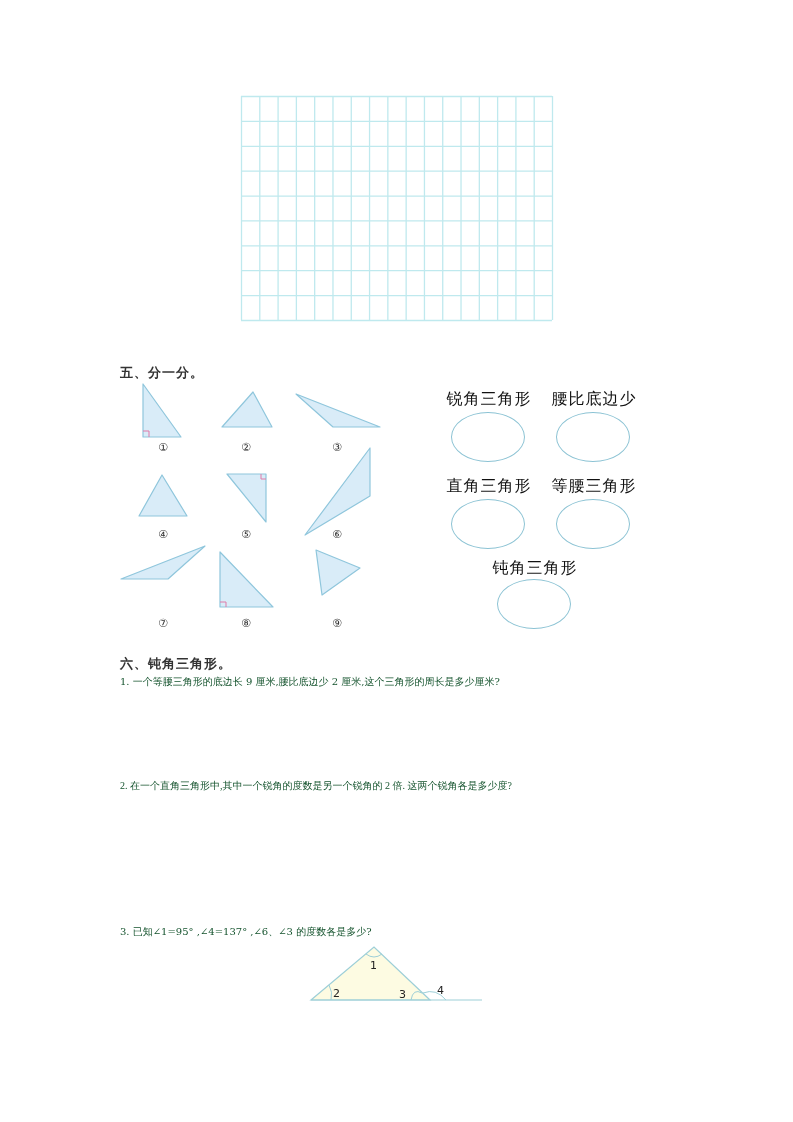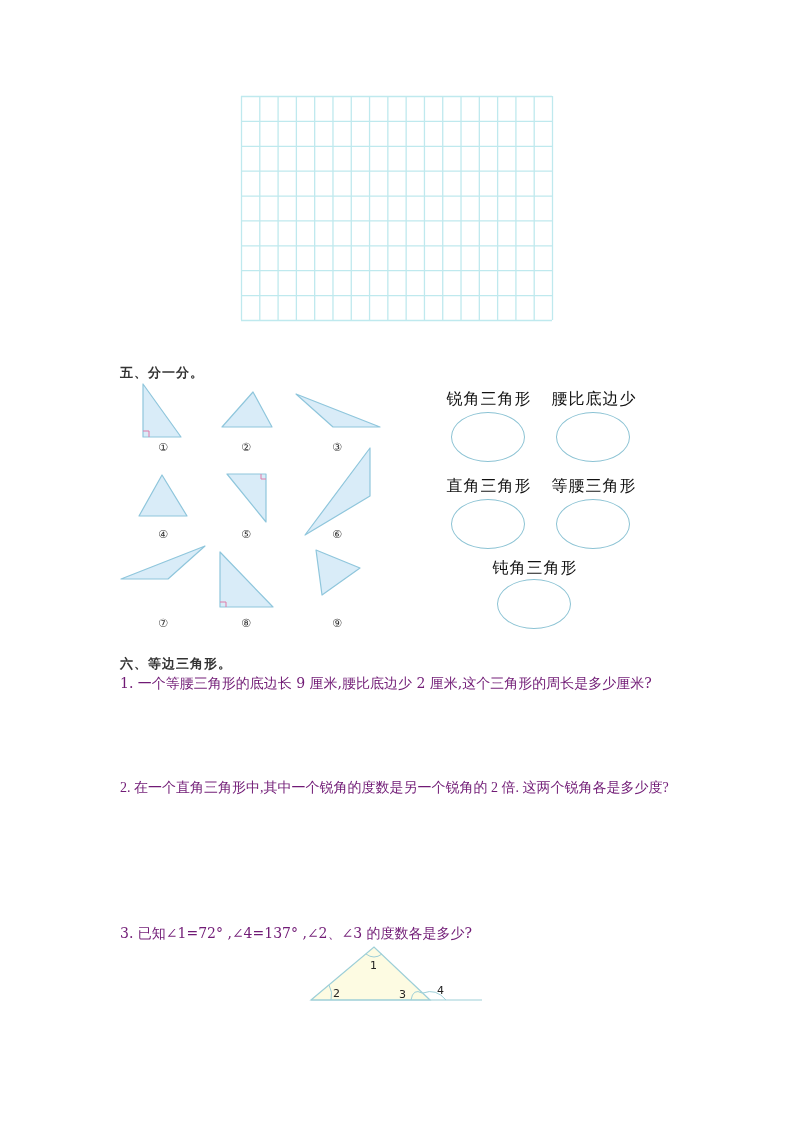--- a/index.html
+++ b/index.html
@@ -1,21 +1,21 @@
 <!DOCTYPE html>
 <html><head>
   <meta charset="utf-8">
   <style>
     html, body { margin: 0; padding: 0; background: #ffffff; }
     body { width: 793px; height: 1122px; position: relative; overflow: hidden;
            font-family: "DejaVu Serif", "Liberation Serif", serif; color: #222; }
     .abs { position: absolute; }
     .grid-wrap { position: absolute; left: 241px; top: 96px; }
     .section-title { position: absolute; font-size: 13px; color: #333; white-space: nowrap; letter-spacing: 1px; font-weight: bold; }
-    .question { position: absolute; font-size: 14px; color: #701a75; white-space: nowrap; }
+    .question { position: absolute; font-size: 10px; color: #14532d; white-space: nowrap; }
     .tri-label { position: absolute; font-size: 11px; color: #333; width: 20px; text-align: center;
                  font-family: "DejaVu Sans", sans-serif; }
     .cat-label { position: absolute; font-size: 16px; color: #111; white-space: nowrap; width: 90px; text-align: center;
                  font-family: "DejaVu Sans", sans-serif; letter-spacing: 1px; }
     .oval { position: absolute; width: 74px; height: 50px; border: 1.2px solid #8cc3d4; border-radius: 50%; box-sizing: border-box; }
     svg { position: absolute; left: 0; top: 0; overflow: visible; }
     .fig-label { font-family: "DejaVu Sans", sans-serif; font-size: 11px; fill: #222; }
   </style>
 </head>
 <body>
@@ -96,24 +96,24 @@
 
 <div class="cat-label" style="left:444px; top:476px;">直角三角形</div>
 <div class="oval" style="left:451px; top:499px;"></div>
 
 <div class="cat-label" style="left:549px; top:476px;">等腰三角形</div>
 <div class="oval" style="left:556px; top:499px;"></div>
 
 <div class="cat-label" style="left:490px; top:558px;">钝角三角形</div>
 <div class="oval" style="left:497px; top:579px;"></div>
 
-<div class="section-title" style="left:120px; top:655px;">六、等边三角形。</div>
+<div class="section-title" style="left:120px; top:655px;">六、钝角三角形。</div>
 <div class="question" style="left:120px; top:675px;">1. 一个等腰三角形的底边长 9 厘米,腰比底边少 2 厘米,这个三角形的周长是多少厘米?</div>
 <div class="question" style="left:120px; top:779px;font-family:Liberation Serif, serif;">2. 在一个直角三角形中,其中一个锐角的度数是另一个锐角的 2 倍. 这两个锐角各是多少度?</div>
-<div class="question" style="left:120px; top:925px;">3. 已知∠1=72° ,∠4=137° ,∠2、∠3 的度数各是多少?</div>
+<div class="question" style="left:120px; top:925px;">3. 已知∠1=95° ,∠4=137° ,∠6、∠3 的度数各是多少?</div>
 
 <div class="abs" style="left:0; top:0; width:793px; height:1122px;">
   <svg width="793" height="1122">
     <polygon points="311,1000 374,947 430,1000" fill="#fdfbe2" stroke="#9dcfd8" stroke-width="1.2"></polygon>
     <line x1="311" y1="1000" x2="482" y2="1000" stroke="#9dcfd8" stroke-width="1.2"></line>
     <g fill="none" stroke="#9dcfd8" stroke-width="1">
       <path d="M 366 954 Q 374 960 382 954"></path>
       <path d="M 329 985 Q 333 992 331 1000"></path>
       <path d="M 411 1000 Q 413 988 422 993"></path>
       <path d="M 423 993 Q 436 988 446 1000"></path>

